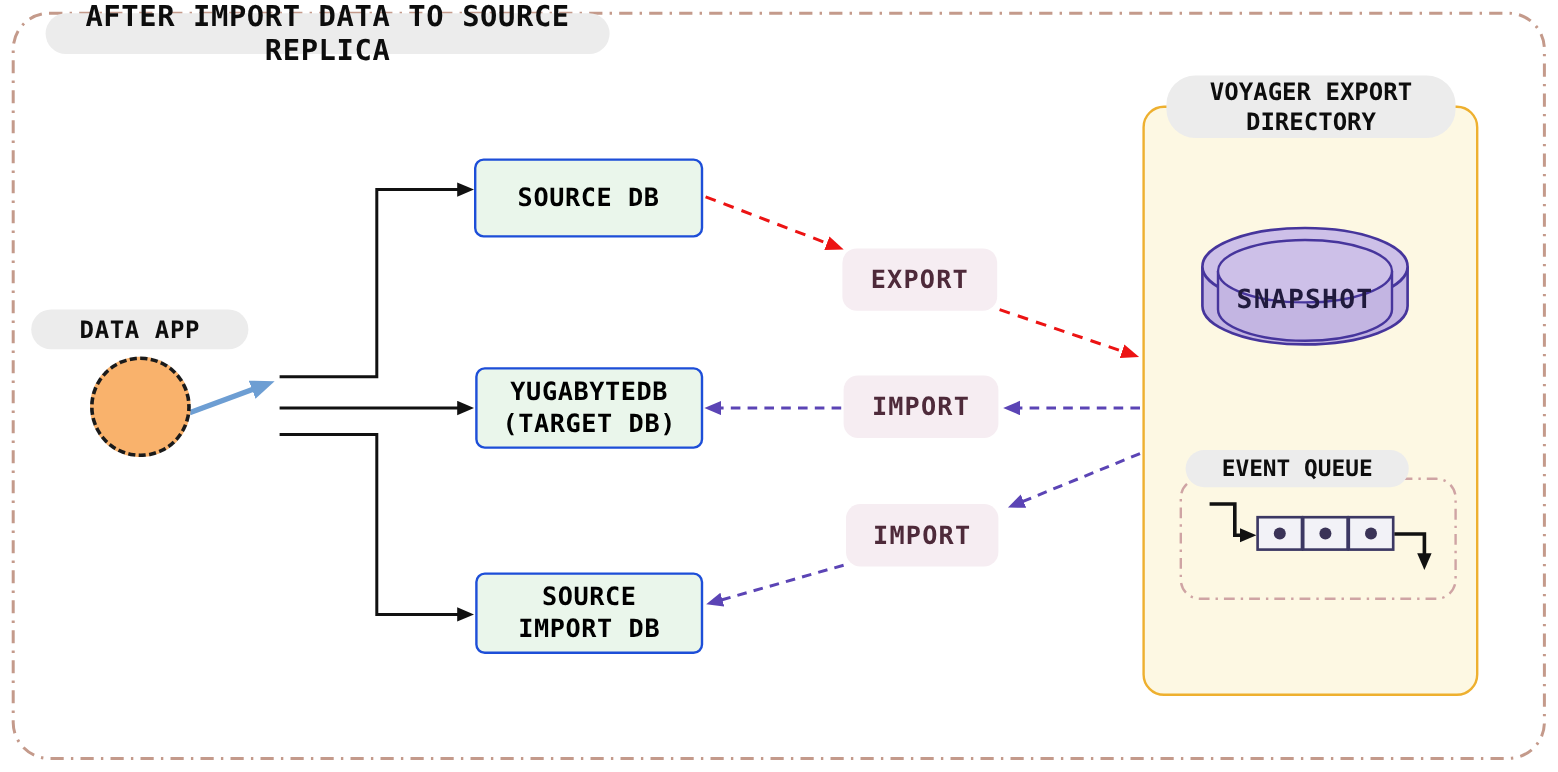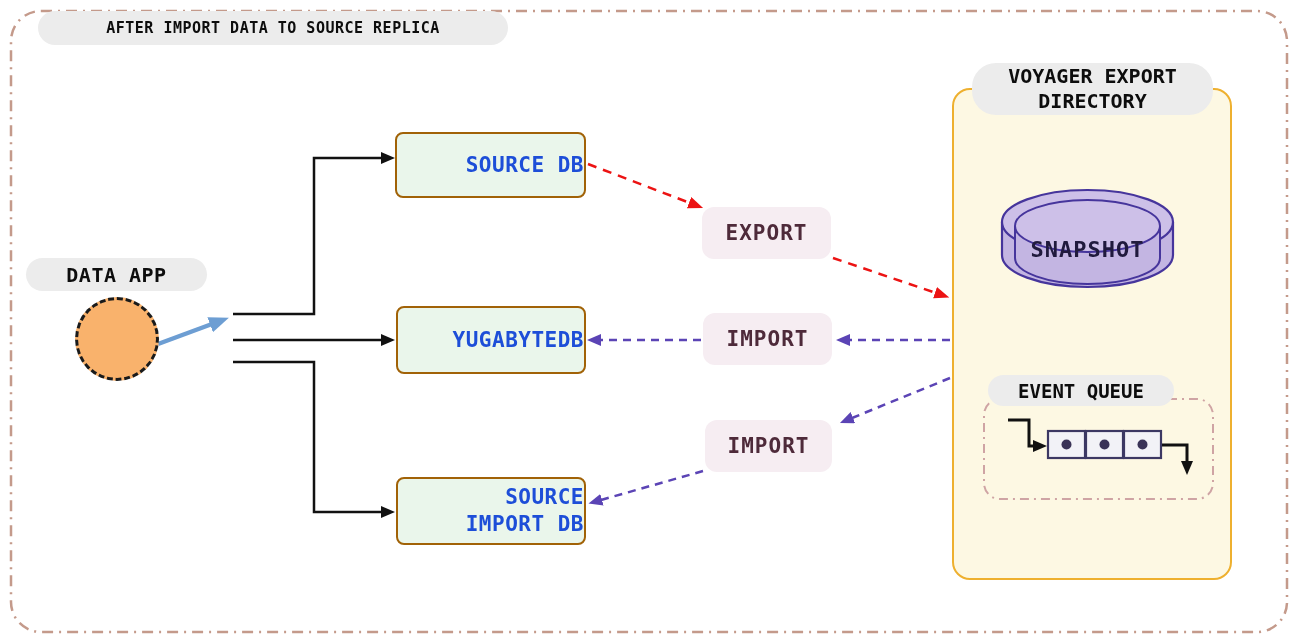--- a/index.html
+++ b/index.html
@@ -14,39 +14,39 @@
   .pill{
     position:absolute;
     background:#ececec;
     border-radius:24px;
     display:flex;align-items:center;justify-content:center;
     font-weight:bold;color:#0d0d0d;
     text-align:center;
     white-space:pre-line;
   }
   .pill .line{display:block;}
-  #title-pill{left:38px;top:11px;width:470px;height:34px;font-size:15px;letter-spacing:.5px;}
+  #title-pill{left:38px;top:11px;width:470px;height:34px;font-size:24px;letter-spacing:.5px;}
   #user-app-pill{left:26px;top:258px;width:181px;height:33px;font-size:20px;letter-spacing:.5px;}
   #voyager-pill{left:972px;top:63px;width:241px;height:52px;font-size:20px;line-height:25px;flex-direction:column;}
   #event-queue-pill{left:988px;top:375px;width:186px;height:31px;font-size:19px;}
   #user-app-circle{
     position:absolute;left:75px;top:297px;width:84px;height:84px;
     border-radius:50%;
     background:#f9b26c;
     border:3px dashed #1a1a1a;
     box-sizing:border-box;
   }
   .db-box{
     position:absolute;
     background:#eaf6eb;
-    border:2px solid #a16207;
+    border:2px solid #1d4ed8;
     border-radius:8px;
     box-sizing:border-box;
-    display:flex;flex-direction:column;align-items:flex-end;justify-content:center;
-    font-size:21px;font-weight:bold;color:#1d4ed8;line-height:27px;
+    display:flex;flex-direction:column;align-items:center;justify-content:center;
+    font-size:21px;font-weight:bold;color:#000000;line-height:27px;
     letter-spacing:.5px;
   }
   #node-source-db{left:395px;top:132px;width:191px;height:66px;}
   #node-target-db{left:396px;top:306px;width:190px;height:68px;}
   #node-source-replica-db{left:396px;top:477px;width:190px;height:68px;}
   .flow-label{
     position:absolute;
     background:#f6edf2;
     border-radius:12px;
     display:flex;align-items:center;justify-content:center;
@@ -134,20 +134,21 @@
     <span>DATA APP</span>
   </div>
   <div id="user-app-circle"></div>
 
   <div class="db-box" id="node-source-db">
     <span class="line">SOURCE DB</span>
   </div>
 
   <div class="db-box" id="node-target-db">
     <span class="line">YUGABYTEDB</span>
+    <span class="line">(TARGET DB)</span>
   </div>
 
   <div class="db-box" id="node-source-replica-db">
     <span class="line">SOURCE</span>
     <span class="line">IMPORT DB</span>
   </div>
 
   <div class="flow-label" id="flow-export">
     <span>EXPORT</span>
   </div>

